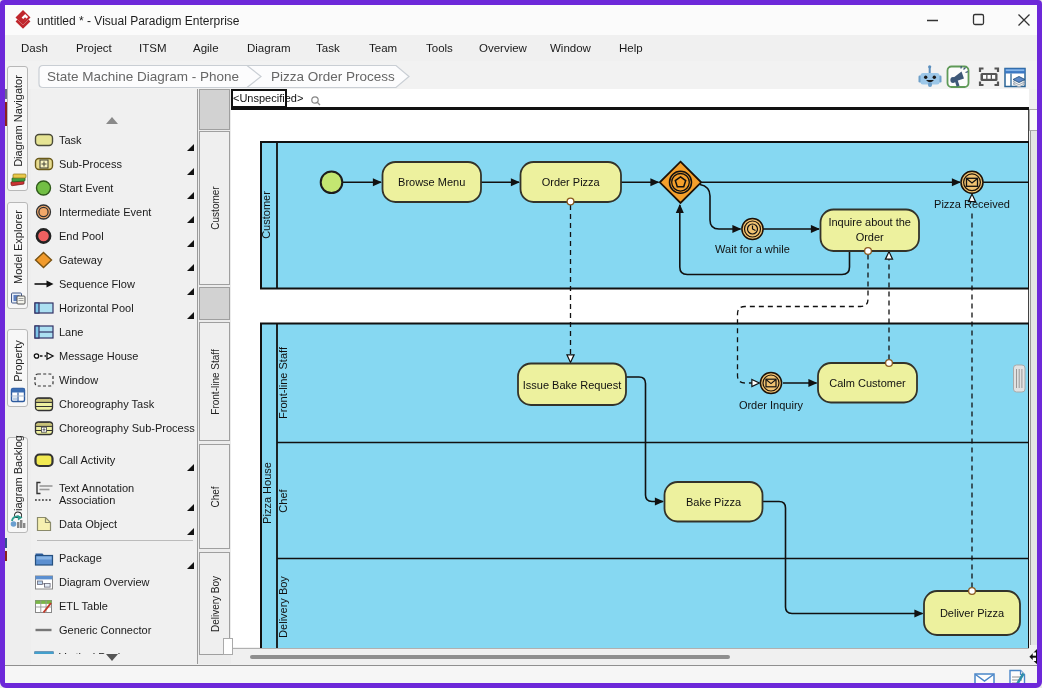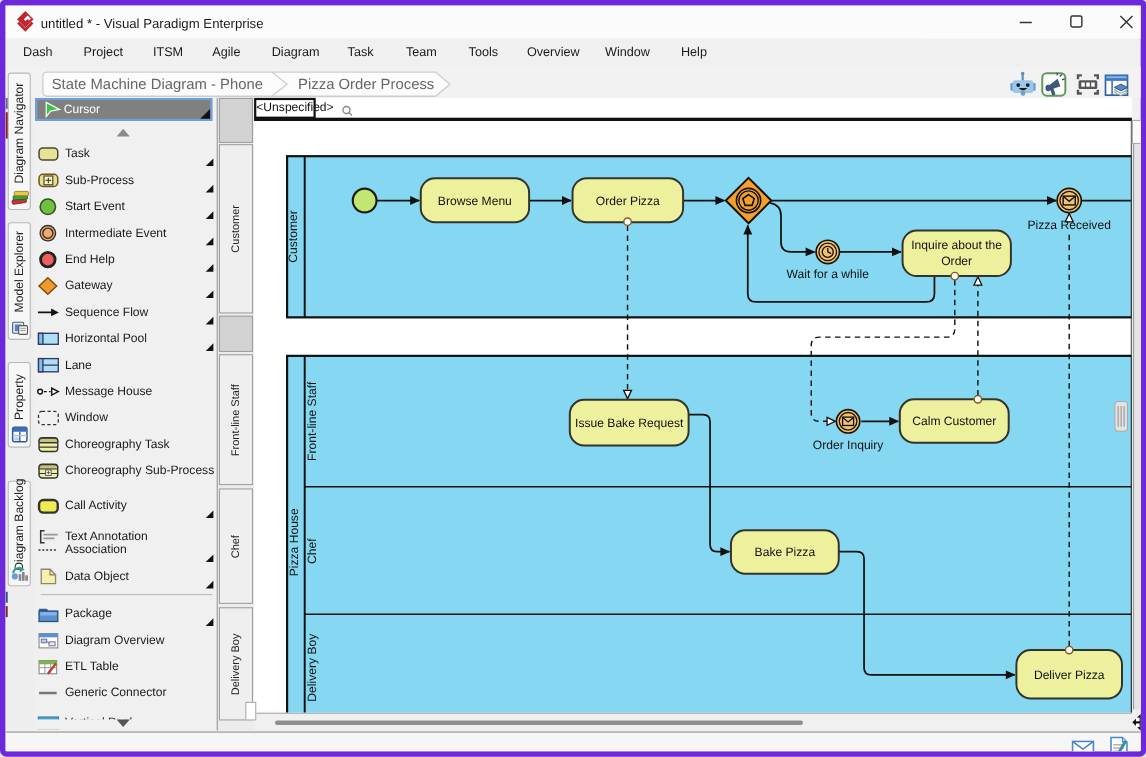--- a/index.html
+++ b/index.html
@@ -194,27 +194,20 @@
       <rect x="10" y="6" width="2.4" height="8" fill="#888"></rect>
       <rect x="13" y="9" width="2.4" height="5" fill="#888"></rect>
     </svg>
   </div>
   <div class="abs" style="left:0;top:84px;width:2px;height:10px;background:#6a6a8a"></div>
   <div class="abs" style="left:0;top:97px;width:2px;height:24px;background:#8b2020"></div>
   <div class="abs" style="left:0;top:533px;width:2px;height:10px;background:#33508b"></div>
   <div class="abs" style="left:0;top:546px;width:2px;height:10px;background:#8b2020"></div>
 
   <div id="palette" class="abs">
-    <div class="abs" style="left:1px;top:0px;width:161px;height:21px;background:#808080;border:2px solid #6ca0dc">
-      <svg class="abs" style="left:7px;top:1px" width="16" height="15" viewBox="0 0 16 15">
-        <polygon points="1,1 13,7.5 5,9 1,14" fill="#44c04a" stroke="#e8ffe8" stroke-width="1.2"></polygon>
-      </svg>
-      <div class="abs" style="left:24px;top:2.5px;font-size:11px;color:#fff">Cursor</div>
-      <div class="abs" style="right:0;bottom:0;width:0;height:0;border-left:9px solid transparent;border-bottom:9px solid #111"></div>
-    </div>
     <div class="abs" style="left:75px;top:28px;width:0;height:0;border-left:6px solid transparent;border-right:6px solid transparent;border-bottom:7px solid #8a8a8a"></div>
     <div id="pal-items">
         <div class="pal-row abs" style="top:39.0px">
           <svg class="pal-ico" viewBox="0 0 21 18" width="22" height="18">
             <rect x="2" y="3.5" width="17" height="11" rx="3.5" fill="#e6e494" stroke="#4a4a3a" stroke-width="1.4"></rect>
           </svg>
           <div class="pal-txt">Task</div>
           <div class="pal-tri"></div>
         </div>
         <div class="pal-row abs" style="top:63.0px">
@@ -238,21 +231,21 @@
             <circle cx="10" cy="9" r="7" fill="#f2a869" stroke="#333" stroke-width="1.3"></circle>
             <circle cx="10" cy="9" r="4.6" fill="none" stroke="#333" stroke-width="1.3"></circle>
           </svg>
           <div class="pal-txt">Intermediate Event</div>
           <div class="pal-tri"></div>
         </div>
         <div class="pal-row abs" style="top:135.0px">
           <svg class="pal-ico" viewBox="0 0 21 18" width="22" height="18">
             <circle cx="10" cy="9" r="6.6" fill="#ee6060" stroke="#222" stroke-width="2.6"></circle>
           </svg>
-          <div class="pal-txt">End Help</div>
+          <div class="pal-txt">End Pool</div>
           <div class="pal-tri"></div>
         </div>
         <div class="pal-row abs" style="top:159.0px">
           <svg class="pal-ico" viewBox="0 0 21 18" width="22" height="18">
             <polygon points="10,1.5 18,9 10,16.5 2,9" fill="#f19a2b" stroke="#7a5210" stroke-width="1.4"></polygon>
           </svg>
           <div class="pal-txt">Gateway</div>
           <div class="pal-tri"></div>
         </div>
         <div class="pal-row abs" style="top:183.0px">

